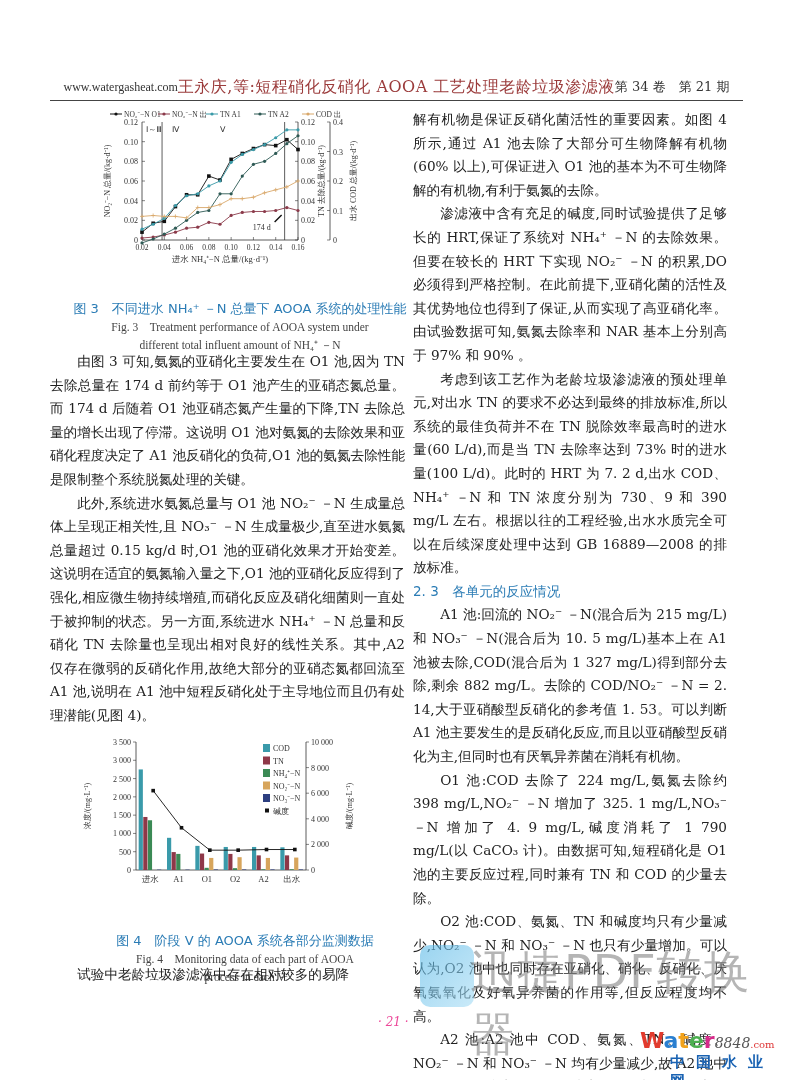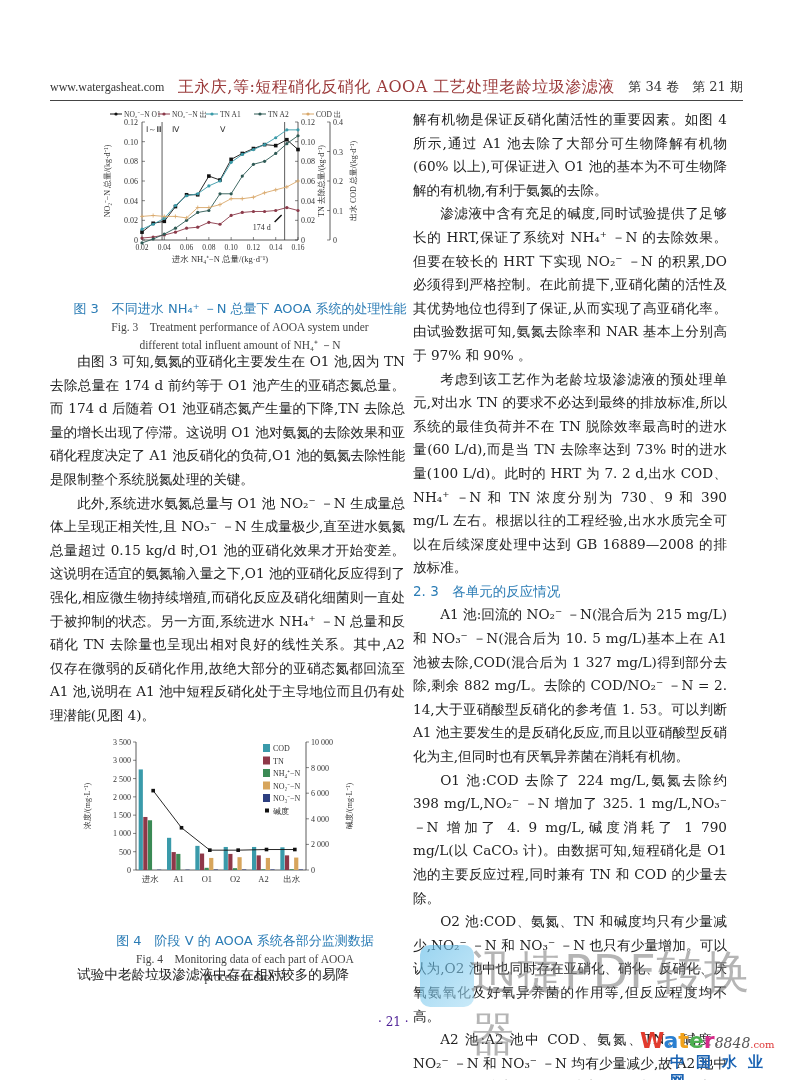--- a/index.html
+++ b/index.html
@@ -1,35 +1,35 @@
 <!DOCTYPE html>
 <html><head>
 <meta charset="utf-8">
 <style>
   html, body { margin:0; padding:0; }
   body { width:793px; height:1080px; background:#fff; position:relative; overflow:hidden;
          font-family:"DejaVu Serif","Liberation Serif",serif; color:#222; }
   .header { position:absolute; left:50px; right:50px; top:74px; height:26px;
-            display:flex; align-items:center; justify-content:space-between;
+            display:flex; align-items:center; justify-content:center;
             border-bottom:1.5px solid #444; font-size:12px; }
   .header .site { font-family:"Liberation Serif",serif; color:#333; }
   .header .running { color:#9b3b3b; font-size:16px; letter-spacing:0.5px; }
   .header .issue { color:#333; font-size:13px; }
   .col { position:absolute; font-size:13.6px; line-height:23.6px; text-align:justify; }
   .col p { margin:0; text-indent:2em; }
   .col p.noind { text-indent:0; }
   #left-top { left:50px; top:350px; width:355px; }
   #left-bottom { left:50px; top:963px; width:355px; }
   #right { left:413px; top:108px; width:314px; }
   .cap-cn { font-family:"DejaVu Sans","Liberation Sans",sans-serif; color:#2b7cb5; font-size:13px; text-align:center; }
   .cap-en { font-family:"Liberation Serif",serif; color:#444; font-size:11.5px; text-align:center; line-height:18px; }
   #fig3-cap { position:absolute; left:70px; top:300px; width:340px; }
   #fig4-cap { position:absolute; left:80px; top:932px; width:330px; }
   .sec-title { font-family:"DejaVu Sans","Liberation Sans",sans-serif; color:#2b7cb5; font-size:13.5px; text-indent:0 !important; }
-  .pageno { position:absolute; left:378px; top:1015px; font-size:12px; color:#4c1d95; }
+  .pageno { position:absolute; left:378px; top:1015px; font-size:12px; color:#ec4899;font-style:italic; }
   .chart { position:absolute; }
   #fig3 { left:80px; top:110px; width:320px; height:180px; }
   #fig4 { left:80px; top:730px; width:330px; height:175px; }
   svg text { font-family:"Liberation Serif",serif; }
   .wm { position:absolute; left:470px; top:942px; font-family:"DejaVu Sans","Liberation Sans",sans-serif;
         font-size:46px; color:rgba(120,120,120,0.55); letter-spacing:1px; }
   .wm-logo { position:absolute; left:420px; top:945px; width:54px; height:62px; border-radius:10px;
              background:linear-gradient(135deg,#56b7e6,#a6dcf5); opacity:0.6; }
   .brand { position:absolute; left:640px; top:1028px; width:145px; height:48px; }
   .brand .w { font-family:"DejaVu Sans","Liberation Sans",sans-serif; font-weight:bold; font-size:22px; }

